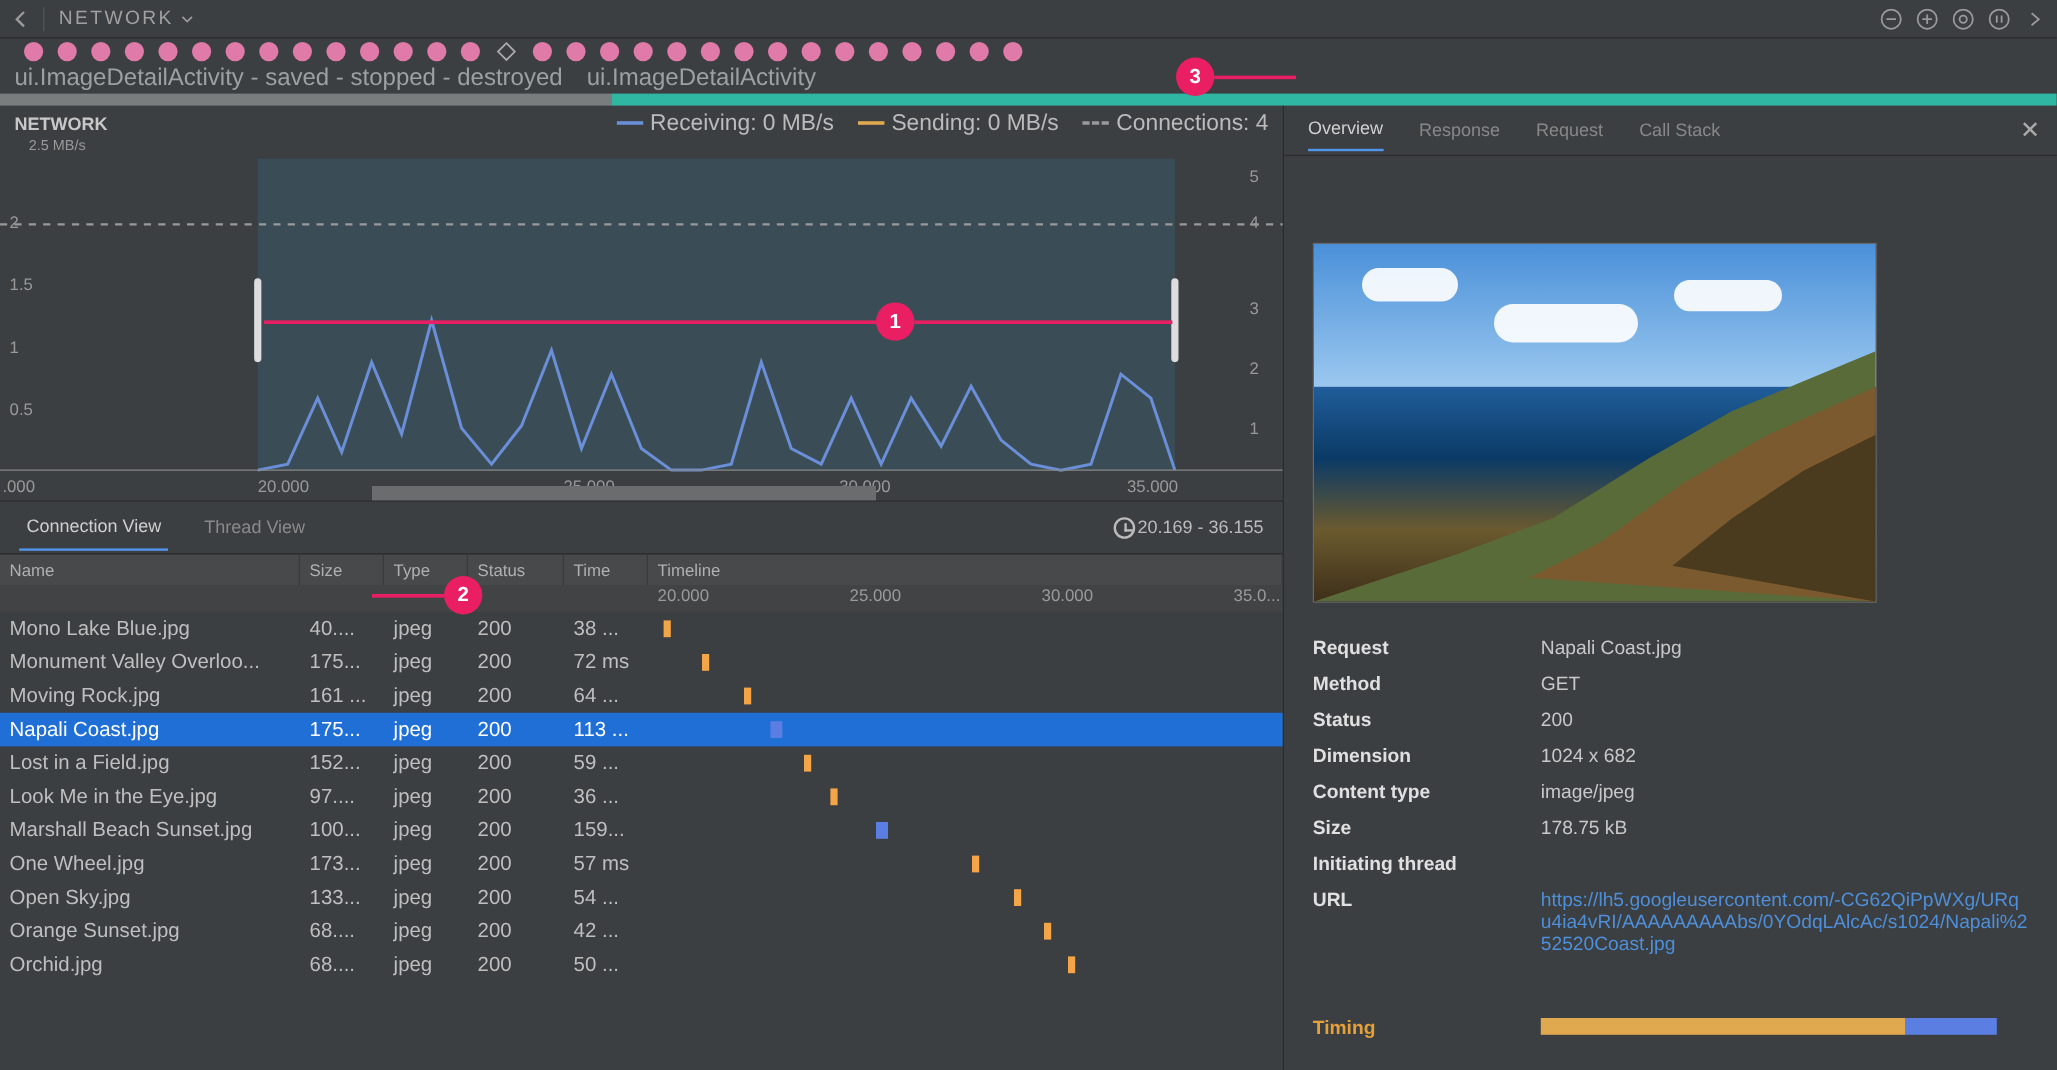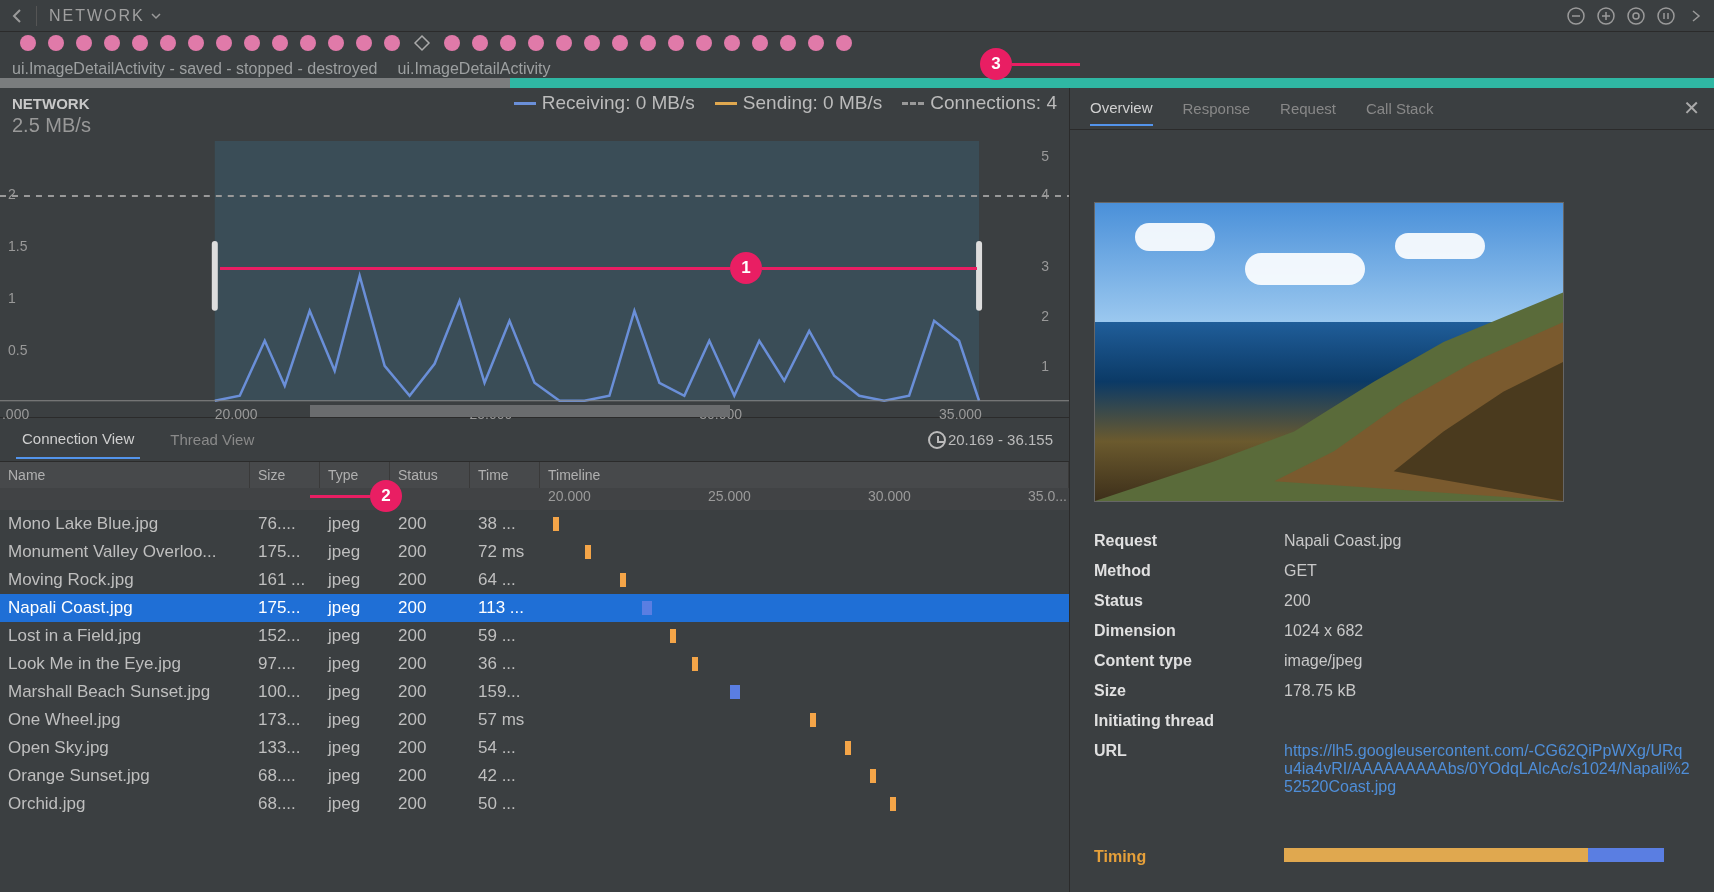--- a/index.html
+++ b/index.html
@@ -36,22 +36,22 @@
     display:flex;
     align-items:center;
     gap:12px;
     padding-left: 20px;
   }
   .dot {
     width:16px; height:16px; border-radius:50%; background:#e07aa9;
   }
   
   .lifecycle {
-    height:24px; display:flex; align-items:flex-end; padding-left:12px; gap:20px;
-    color:#9da0a1; font-size:16px;
+    height:24px; display:flex; align-items:flex-start; padding-left:12px; gap:20px;
+    color:#9da0a1; font-size:20px;
   }
   
   .bars-row {
     height:10px;
     display:flex;
   }
   .bar-gray { background:#7a7d7e; }
   .bar-teal { background:#2fb7a3; }
   
   .main {
@@ -266,21 +266,21 @@
 
     <div class="chart-area">
       <div class="chart-header">
         <span>NETWORK</span>
         <div class="chart-legend">
           <span><span class="leg-line" style="border-color:#6a8fd8"></span><span>Receiving: 0 MB/s</span></span>
           <span><span class="leg-line" style="border-color:#e0a84f"></span><span>Sending: 0 MB/s</span></span>
           <span><span class="leg-dash"></span><span>Connections: 4</span></span>
         </div>
       </div>
-      <div style="padding-left:12px; font-size:20px; color:#999;">2.5 MB/s</div>
+      <div style="padding-left:24px; font-size:12px; color:#999;">2.5 MB/s</div>
       <div class="chart-body">
         <svg viewBox="0 0 1070 280" preserveAspectRatio="none">
 
           <rect x="215" y="0" width="765" height="260" fill="#3a5a6a" opacity="0.55"></rect>
           <rect x="212" y="100" width="6" height="70" fill="#ddd" rx="3"></rect>
           <rect x="977" y="100" width="6" height="70" fill="#ddd" rx="3"></rect>
 
           <line x1="0" y1="55" x2="1070" y2="55" stroke="#999" stroke-width="2" stroke-dasharray="6 6"></line>
 
           <polyline points="215,260 240,255 265,200 285,245 310,170 335,230 360,135 385,225 410,255 435,223 460,160 485,242 510,180 535,242 560,260 585,260 610,255 635,170 660,242 685,255 710,200 735,255 760,200 785,240 810,190 835,235 860,255 885,260 910,255 935,180 960,200 980,260" fill="none" stroke="#6a8fd8" stroke-width="2.5"></polyline>
@@ -337,21 +337,21 @@
         <div class="tl-ticks">
           <span>20.000</span>
           <span>25.000</span>
           <span>30.000</span>
           <span>35.0...</span>
         </div>
       </div>
       <div id="table-body">
           <div class="table-row">
             <div>Mono Lake Blue.jpg</div>
-            <div>76....</div>
+            <div>40....</div>
             <div>jpeg</div>
             <div>200</div>
             <div>38 ...</div>
             <div class="timeline-cell">
               <div class="tl-bar" style="left:13px;width:6px"></div>
             </div>
           </div>
           <div class="table-row">
             <div>Monument Valley Overloo...</div>
             <div>175...</div>

